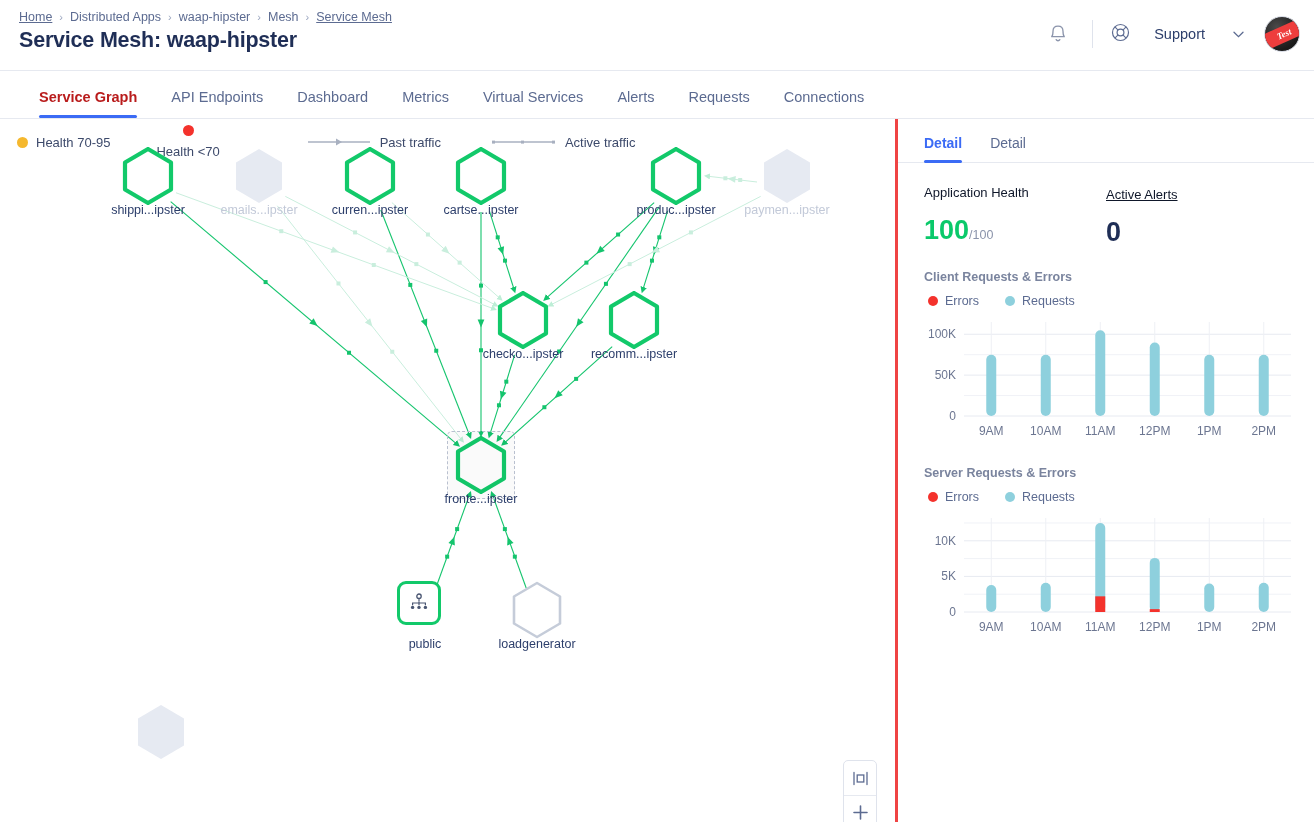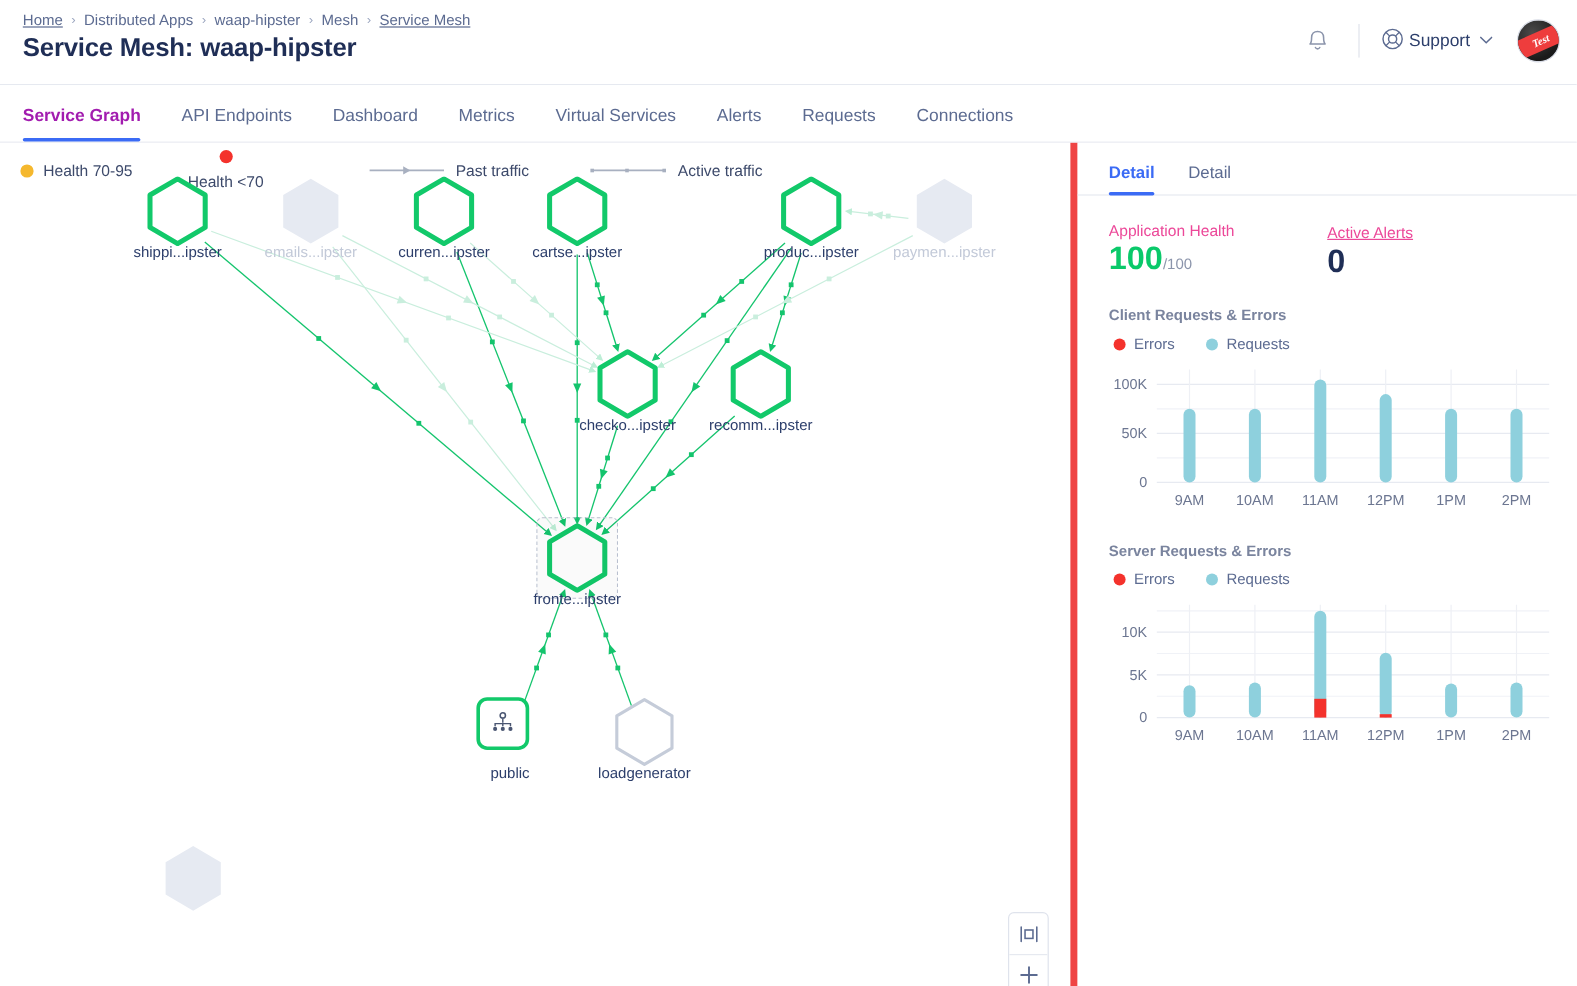--- a/index.html
+++ b/index.html
@@ -35,21 +35,21 @@
   .header-right {
     position: absolute; right: 14px; top: 10px;
     display: flex; align-items: center; gap: 0px; height: 48px;
   }
   .bell-btn {
     width: 40px; height: 40px; display: flex; align-items: center; justify-content: center;
     cursor: pointer;
   }
   .hdr-divider { width: 1px; height: 28px; background: #dfe3ec; margin: 0 14px; }
   .support-btn {
-    display: flex; align-items: center; gap: 4px; cursor: pointer;
+    display: flex; align-items: center; gap: 24px; cursor: pointer;
     font-size: 14.5px; color: #2c3e6b; font-weight: 500; padding: 6px 4px;
   }
   .chev { font-size: 10px; color: #5c6b91; margin-left: 4px; }
   .avatar {
     width: 36px; height: 36px; border-radius: 50%; margin-left: 16px;
     background: radial-gradient(circle at 35% 30%, #4a4a4a 0%, #1a1a1a 70%);
     overflow: hidden; position: relative; cursor: pointer;
     border: 1px solid #d8dce6;
   }
   .avatar .ribbon {
@@ -64,33 +64,33 @@
   .tabs {
     position: relative; height: 48px; border-bottom: 1px solid #e6e9f0;
     display: flex; align-items: flex-end; padding-left: 19px; gap: 0;
     background: #fff;
   }
   .tab {
     font-size: 14.5px; color: #5c6b91; padding: 0 18px 13px 0; margin-right: 16px;
     cursor: pointer; position: relative; white-space: nowrap;
   }
   .tab:first-child { padding-left: 0; }
-  .tab.active { color: #a21caf; font-weight: bold; }
+  .tab.active { color: #b91c1c; font-weight: bold; margin-left: 20px; }
   .tab.active::after {
     content: ""; position: absolute; left: 0; right: 18px; bottom: 0;
     height: 3px; background: #3b6bf5; border-radius: 2px;
   }
 
   
   .body { position: relative; height: 703px; display: flex; }
 
   
   .graph-panel {
     position: relative; width: 898px; height: 703px;
-    border-right: 6px solid #ef4444; background: #fff; overflow: hidden; text-decoration: underline;
+    border-right: 3px solid #ef4444; background: #fff; overflow: hidden; text-decoration: underline;
   }
   .legend {
     position: absolute; left: 0; top: 0; height: 46px; width: 100%;
     display: flex; align-items: center; padding-left: 17px; gap: 0;
     font-size: 13px; color: #3d4a6b;
   }
   .legend-item { display: flex; align-items: center; gap: 8px; margin-right: 42px; }
   .dot { width: 11px; height: 11px; border-radius: 50%; display: inline-block; }
   .legend-line { display: inline-block; }
 
@@ -143,21 +143,21 @@
   .dp-tab.active { color: #3b6bf5; font-weight: bold; }
   .dp-tab.active::after {
     content: ""; position: absolute; left: 0; right: 0; bottom: -1px; height: 3px;
     background: #3b6bf5; border-radius: 2px;
   }
 
   .dp-body { padding: 22px 26px 0 26px; }
   .section-title { font-size: 12.5px; font-weight: bold; color: #7a849e; margin-bottom: 10px; }
   .status-row { display: flex; gap: 0; }
   .status-col { width: 182px; }
-  .status-label { font-size: 13px; color: #ec4899; margin-bottom: 0; }
+  .status-label { font-size: 13px; color: #0f172a; margin-bottom: 15px; }
   .status-label.linked { text-decoration: underline; display: inline-block; cursor: pointer; }
   .status-value { font-size: 27px; font-weight: bold; color: #1f2e56; line-height: 1.15; }
   .status-value.green { color: #0ac96a; }
   .status-sub { font-size: 12.5px; color: #8b94ab; font-weight: normal; }
 
   .chart-block { margin-top: 22px; }
   .chart-legend { display: flex; gap: 26px; margin: 8px 0 6px 4px; }
   .cl-item { display: flex; align-items: center; gap: 7px; font-size: 12.5px; color: #5c6b91; }
   .cl-dot { width: 10px; height: 10px; border-radius: 50%; }
   .chart-svg { display: block; }

